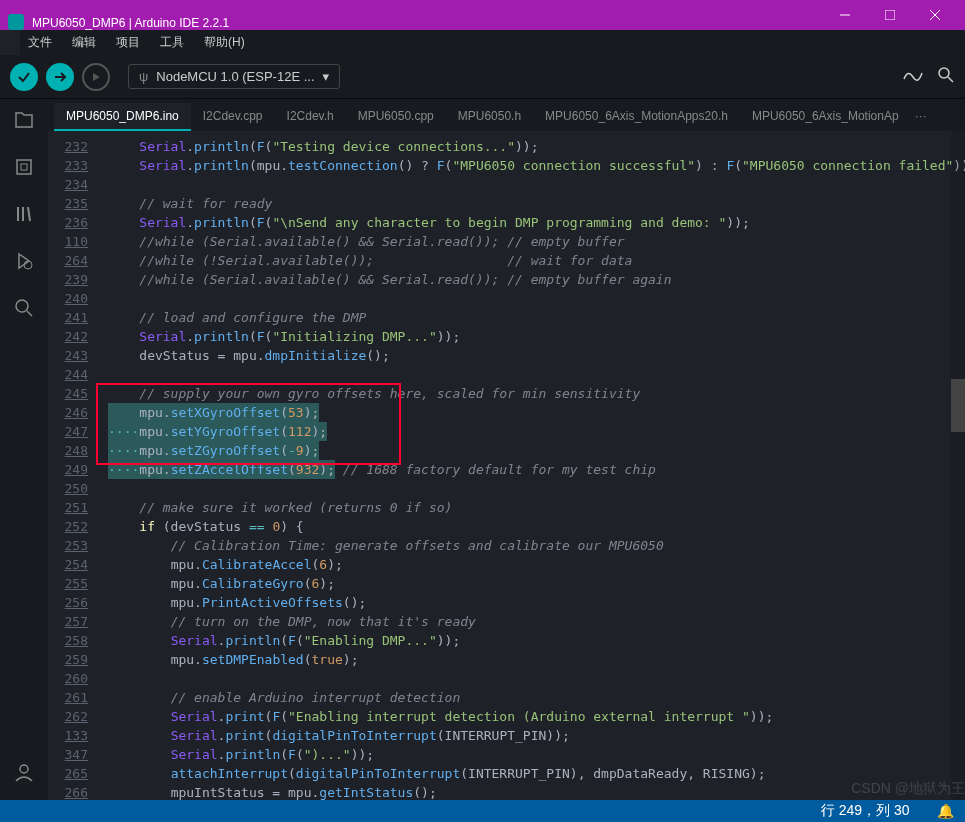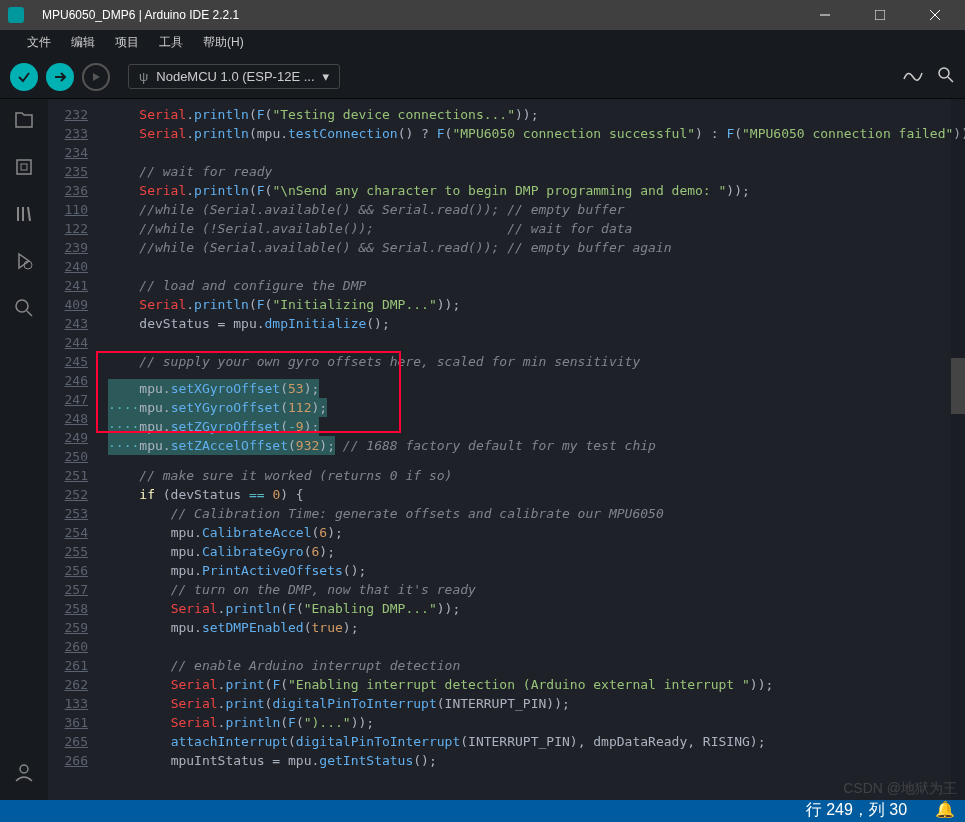--- a/index.html
+++ b/index.html
@@ -1,22 +1,22 @@
 <!DOCTYPE html>
 <html><head>
 <meta charset="utf-8">
 <style>
 * { margin: 0; padding: 0; box-sizing: border-box; }
 body { width: 965px; height: 822px; background: #1e2127; font-family: "Segoe UI", sans-serif; color: #ccc; font-size: 13px; overflow: hidden; position: relative; }
-.titlebar { height: 30px; background: #404040; display: flex; align-items: center; padding: 0 8px; color: #fff; gap: 10px; }
+.titlebar { height: 30px; background: #a21caf; display: flex; align-items: flex-end; padding: 0 8px; color: #fff; }
 .titlebar .logo { width: 16px; height: 16px; background: #00979d; border-radius: 3px; margin-right: 8px; }
 .titlebar .title { flex: 1; font-size: 12px; }
 .titlebar .winbtn { width: 45px; height: 30px; display: flex; align-items: center; justify-content: center; cursor: pointer; }
 .titlebar .winbtn svg { width: 10px; height: 10px; }
-.menubar { height: 25px; background: #171a1f; display: flex; align-items: center; padding: 0 19px; gap: 4px; }
+.menubar { height: 25px; background: #171a1f; display: flex; align-items: center; padding: 0 0; gap: 4px; margin-left: 20px; }
 .menubar span { padding: 2px 8px; font-size: 12px; cursor: pointer; }
 .toolbar { height: 44px; background: #171a1f; display: flex; align-items: center; padding: 0 10px; border-bottom: 1px solid #0a0a0a; }
 .roundbtn { width: 28px; height: 28px; border-radius: 50%; display: flex; align-items: center; justify-content: center; margin-right: 8px; cursor: pointer; }
 .roundbtn.verify { background: #00b1b3; }
 .roundbtn.upload { background: #00b1b3; }
 .roundbtn.debug { border: 2px solid #555; color: #555; }
 .board-select { display: flex; align-items: center; border: 1px solid #444; border-radius: 3px; padding: 4px 10px; margin-left: 10px; gap: 8px; cursor: pointer; min-width: 200px; }
 .board-select .usb { color: #888; }
 .toolbar-right { margin-left: auto; display: flex; gap: 14px; align-items: center; }
 .main { display: flex; height: calc(100% - 30px - 25px - 44px - 22px); }
@@ -26,36 +26,36 @@
 .editor-area { flex: 1; display: flex; flex-direction: column; overflow: hidden; }
 .tabs { height: 32px; background: #171a1f; display: flex; align-items: end; padding-left: 6px; overflow: hidden; }
 .tab { padding: 6px 12px; font-size: 12px; color: #888; border-bottom: 2px solid transparent; cursor: pointer; white-space: nowrap; }
 .tab.active { color: #fff; border-bottom-color: #00b1b3; background: #1e2127; }
 .tab.ell { padding: 6px 4px; }
 .code { flex: 1; background: #1e2127; display: flex; font-family: Consolas, monospace; font-size: 13px; overflow: hidden; position: relative; }
 .gutter { width: 48px; text-align: right; padding: 6px 8px 6px 0; color: #5c6370; user-select: none; text-decoration: underline; }
 .gutter div { height: 19px; line-height: 19px; }
 .lines { flex: 1; padding: 6px 0; white-space: pre; overflow: hidden; }
 .lines .ln { height: 19px; line-height: 19px; padding-left: 12px; }
-.lines .sel { background: #2c5a5a; display: inline-block; margin-top: 8px; }
+.lines .sel { background: #2c5a5a; display: inline-block; }
 .c-kw { color: #fef9c3; }
 .c-fn { color: #61afef; }
 .c-str { color: #98c379; }
 .c-num { color: #d19a66; }
 .c-cm { color: #7f848e; font-style: italic; margin-top: 8px; }
 .c-op { color: #56b6c2; }
-.c-id { color: #ef4444; margin-top: 16px; }
+.c-id { color: #8b5cf6; margin-top: 16px; }
 .c-pl { color: #abb2bf; }
 .redbox { position: absolute; border: 2px solid #f03; pointer-events: none; left: 48px; top: 252px; width: 305px; height: 82px; }
 .scrollbar-v { position: absolute; right: 0; top: 0; width: 14px; height: 100%; background: rgba(0,0,0,.1); }
 .scrollbar-v .thumb { position: absolute; width: 100%; background: #444; top: 37%; height: 8%; }
-.statusbar { height: 22px; background: #005c9e; color: #fff; display: flex; font-size: 16px; padding: 0 10px; }
+.statusbar { height: 22px; background: #005c9e; color: #fff; display: flex; align-items: center; font-size: 14px; padding: 0 10px; }
 .statusbar .sbl { flex: 1; }
 .statusbar .bell { margin-left: 8px; }
-.watermark { position: absolute; right: 8px; bottom: 24px; color: rgba(255,255,255,.15); font-size: 14px; pointer-events: none; }
+.watermark { position: absolute; right: 0; bottom: 24px; color: rgba(255,255,255,.15); font-size: 14px; pointer-events: none; }
 </style>
 </head>
 <body>
 
 <div class="titlebar">
   <div class="logo"></div>
   <div class="title">MPU6050_DMP6 | Arduino IDE 2.2.1</div>
   <div class="winbtn">
       <svg viewBox="0 0 10 10">
         <line x1="0" y1="5" x2="10" y2="5" stroke="#fff" stroke-width="1"></line>
@@ -137,34 +137,44 @@
           <line x1="14" y1="14" x2="19" y2="19" stroke="#888" stroke-width="1.5"></line>
         </svg></div>
     <div class="spacer"></div>
     <div class="sbicon" style="margin-bottom:14px"><svg width="22" height="22" viewBox="0 0 22 22">
           <circle cx="11" cy="8" r="4" fill="none" stroke="#888" stroke-width="1.5"></circle>
           <path d="M3 20 Q11 12 19 20" fill="none" stroke="#888" stroke-width="1.5"></path>
         </svg></div>
   </div>
 
   <div class="editor-area">
+    <div class="tabs">
+      <div class="tab active">MPU6050_DMP6.ino</div>
+      <div class="tab">I2Cdev.cpp</div>
+      <div class="tab">I2Cdev.h</div>
+      <div class="tab">MPU6050.cpp</div>
+      <div class="tab">MPU6050.h</div>
+      <div class="tab">MPU6050_6Axis_MotionApps20.h</div>
+      <div class="tab">MPU6050_6Axis_MotionAp</div>
+      <div class="tab ell">···</div>
+    </div>
 
     <div class="code">
       <div class="gutter" id="gutter">
           <div>232</div>
           <div>233</div>
           <div>234</div>
           <div>235</div>
           <div>236</div>
           <div>110</div>
-          <div>122</div>
+          <div>264</div>
           <div>239</div>
           <div>240</div>
           <div>241</div>
-          <div>409</div>
+          <div>242</div>
           <div>243</div>
           <div>244</div>
           <div>245</div>
           <div>246</div>
           <div>247</div>
           <div>248</div>
           <div>249</div>
           <div>250</div>
           <div>251</div>
           <div>252</div>
@@ -172,21 +182,21 @@
           <div>254</div>
           <div>255</div>
           <div>256</div>
           <div>257</div>
           <div>258</div>
           <div>259</div>
           <div>260</div>
           <div>261</div>
           <div>262</div>
           <div>133</div>
-          <div>361</div>
+          <div>347</div>
           <div>265</div>
           <div>266</div>
         </div>
       <div class="lines" id="lines"><div class="ln">    <span class="c-id">Serial</span><span class="c-pl">.</span><span class="c-fn">println</span><span class="c-pl">(</span><span class="c-fn">F</span><span class="c-pl">(</span><span class="c-str">"Testing device connections..."</span><span class="c-pl">));</span></div><div class="ln">    <span class="c-id">Serial</span><span class="c-pl">.</span><span class="c-fn">println</span><span class="c-pl">(mpu.</span><span class="c-fn">testConnection</span><span class="c-pl">() ? </span><span class="c-fn">F</span><span class="c-pl">(</span><span class="c-str">"MPU6050 connection successful"</span><span class="c-pl">) : </span><span class="c-fn">F</span><span class="c-pl">(</span><span class="c-str">"MPU6050 connection failed"</span><span class="c-pl">))</span></div><div class="ln"></div><div class="ln">    <span class="c-cm">// wait for ready</span></div><div class="ln">    <span class="c-id">Serial</span><span class="c-pl">.</span><span class="c-fn">println</span><span class="c-pl">(</span><span class="c-fn">F</span><span class="c-pl">(</span><span class="c-str">"\nSend any character to begin DMP programming and demo: "</span><span class="c-pl">));</span></div><div class="ln">    <span class="c-cm">//while (Serial.available() &amp;&amp; Serial.read()); // empty buffer</span></div><div class="ln">    <span class="c-cm">//while (!Serial.available());                 // wait for data</span></div><div class="ln">    <span class="c-cm">//while (Serial.available() &amp;&amp; Serial.read()); // empty buffer again</span></div><div class="ln"></div><div class="ln">    <span class="c-cm">// load and configure the DMP</span></div><div class="ln">    <span class="c-id">Serial</span><span class="c-pl">.</span><span class="c-fn">println</span><span class="c-pl">(</span><span class="c-fn">F</span><span class="c-pl">(</span><span class="c-str">"Initializing DMP..."</span><span class="c-pl">));</span></div><div class="ln">    <span class="c-pl">devStatus = mpu.</span><span class="c-fn">dmpInitialize</span><span class="c-pl">();</span></div><div class="ln"></div><div class="ln">    <span class="c-cm">// supply your own gyro offsets here, scaled for min sensitivity</span></div><div class="ln"><span class="sel">    <span class="c-pl">mpu.</span><span class="c-fn">setXGyroOffset</span><span class="c-pl">(</span><span class="c-num">53</span><span class="c-pl">);</span></span></div><div class="ln"><span class="sel"><span class="c-op">····</span><span class="c-pl">mpu.</span><span class="c-fn">setYGyroOffset</span><span class="c-pl">(</span><span class="c-num">112</span><span class="c-pl">);</span></span></div><div class="ln"><span class="sel"><span class="c-op">····</span><span class="c-pl">mpu.</span><span class="c-fn">setZGyroOffset</span><span class="c-pl">(</span><span class="c-op">-</span><span class="c-num">9</span><span class="c-pl">);</span></span></div><div class="ln"><span class="sel"><span class="c-op">····</span><span class="c-pl">mpu.</span><span class="c-fn">setZAccelOffset</span><span class="c-pl">(</span><span class="c-num">932</span><span class="c-pl">);</span></span><span class="c-cm"> // 1688 factory default for my test chip</span></div><div class="ln"></div><div class="ln">    <span class="c-cm">// make sure it worked (returns 0 if so)</span></div><div class="ln">    <span class="c-kw">if</span><span class="c-pl"> (devStatus </span><span class="c-op">==</span><span class="c-pl"> </span><span class="c-num">0</span><span class="c-pl">) {</span></div><div class="ln">        <span class="c-cm">// Calibration Time: generate offsets and calibrate our MPU6050</span></div><div class="ln">        <span class="c-pl">mpu.</span><span class="c-fn">CalibrateAccel</span><span class="c-pl">(</span><span class="c-num">6</span><span class="c-pl">);</span></div><div class="ln">        <span class="c-pl">mpu.</span><span class="c-fn">CalibrateGyro</span><span class="c-pl">(</span><span class="c-num">6</span><span class="c-pl">);</span></div><div class="ln">        <span class="c-pl">mpu.</span><span class="c-fn">PrintActiveOffsets</span><span class="c-pl">();</span></div><div class="ln">        <span class="c-cm">// turn on the DMP, now that it's ready</span></div><div class="ln">        <span class="c-id">Serial</span><span class="c-pl">.</span><span class="c-fn">println</span><span class="c-pl">(</span><span class="c-fn">F</span><span class="c-pl">(</span><span class="c-str">"Enabling DMP..."</span><span class="c-pl">));</span></div><div class="ln">        <span class="c-pl">mpu.</span><span class="c-fn">setDMPEnabled</span><span class="c-pl">(</span><span class="c-num">true</span><span class="c-pl">);</span></div><div class="ln"></div><div class="ln">        <span class="c-cm">// enable Arduino interrupt detection</span></div><div class="ln">        <span class="c-id">Serial</span><span class="c-pl">.</span><span class="c-fn">print</span><span class="c-pl">(</span><span class="c-fn">F</span><span class="c-pl">(</span><span class="c-str">"Enabling interrupt detection (Arduino external interrupt "</span><span class="c-pl">));</span></div><div class="ln">        <span class="c-id">Serial</span><span class="c-pl">.</span><span class="c-fn">print</span><span class="c-pl">(</span><span class="c-fn">digitalPinToInterrupt</span><span class="c-pl">(INTERRUPT_PIN));</span></div><div class="ln">        <span class="c-id">Serial</span><span class="c-pl">.</span><span class="c-fn">println</span><span class="c-pl">(</span><span class="c-fn">F</span><span class="c-pl">(</span><span class="c-str">")..."</span><span class="c-pl">));</span></div><div class="ln">        <span class="c-fn">attachInterrupt</span><span class="c-pl">(</span><span class="c-fn">digitalPinToInterrupt</span><span class="c-pl">(INTERRUPT_PIN), dmpDataReady, RISING);</span></div><div class="ln">        <span class="c-pl">mpuIntStatus = mpu.</span><span class="c-fn">getIntStatus</span><span class="c-pl">();</span></div></div>
       <div class="redbox"></div>
       <div class="scrollbar-v">
           <div class="thumb"></div>
         </div>
     </div>
   </div>

